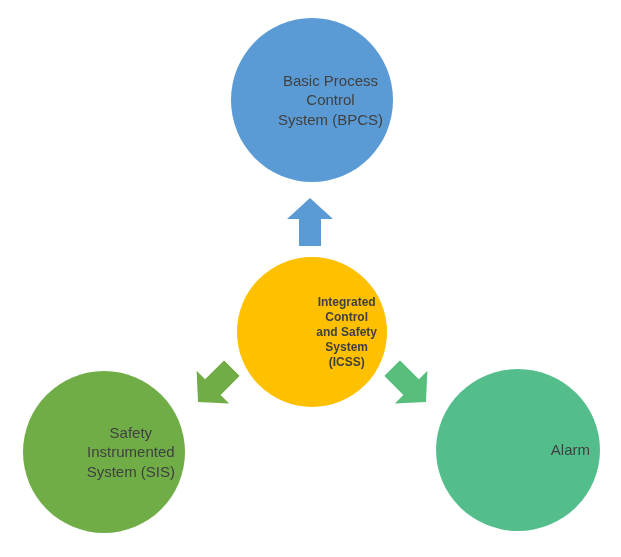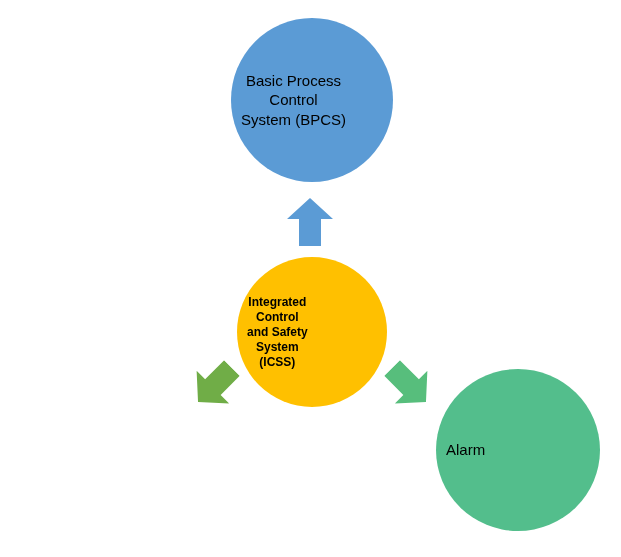--- a/index.html
+++ b/index.html
@@ -12,23 +12,23 @@
   .canvas {
     position: relative;
     width: 621px; height: 557px;
     background: #ffffff;
   }
   .node {
     position: absolute;
     border-radius: 50%;
     display: flex;
     align-items: center;
-    justify-content: flex-start;
+    justify-content: flex-end;
     text-align: center;
-    color: #000000;
+    color: #404040;
   }
   .node .label {
     white-space: pre-line;
     line-height: 1.3;
     font-size: 15px;
     padding: 0 10px;
   }
   .node-bpcs  { left: 231px; top: 18px;  width: 162px; height: 164px; }
   .node-icss  { left: 237px; top: 257px; width: 150px; height: 150px; }
   .node-sis   { left: 23px;  top: 371px; width: 162px; height: 162px; }
@@ -58,20 +58,25 @@
   </div>
 
   <div class="node node-icss" style="background-color: rgb(255, 192, 0);">
     <span class="label">Integrated
 Control
 and Safety
 System
 (ICSS)</span>
   </div>
 
+  <div class="node node-sis" style="background-color: rgb(112, 173, 71);">
+    <span class="label">Safety
+Instrumented
+System (SIS)</span>
+  </div>
 
   <div class="node node-alarm" style="background-color: rgb(83, 190, 140);">
     <span class="label">Alarm</span>
   </div>
 
   <svg class="arrow arrow-up" viewBox="0 0 46 48">
     <polygon points="23,0 46,21 34,21 34,48 12,48 12,21 0,21" fill="#5B9BD5"></polygon>
   </svg>
 
   <svg class="arrow arrow-left" viewBox="0 0 46 48">

